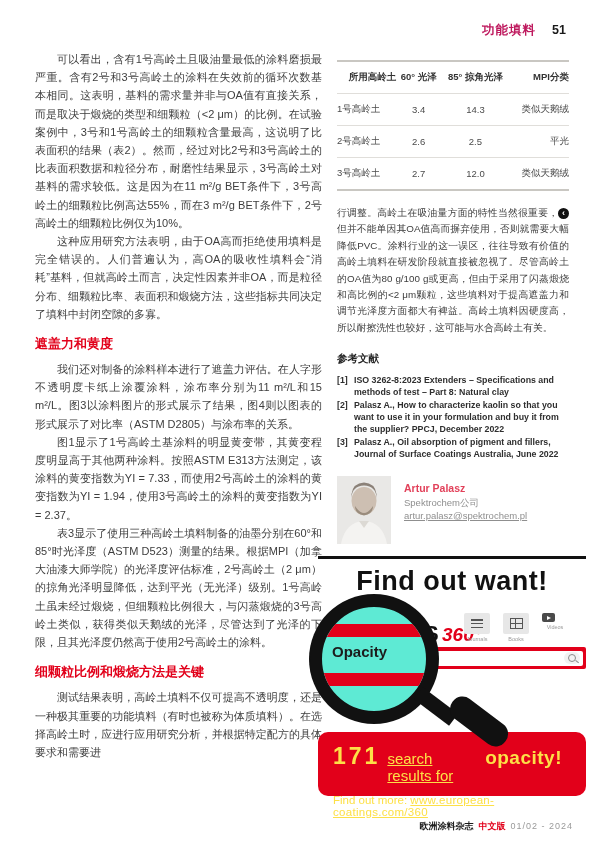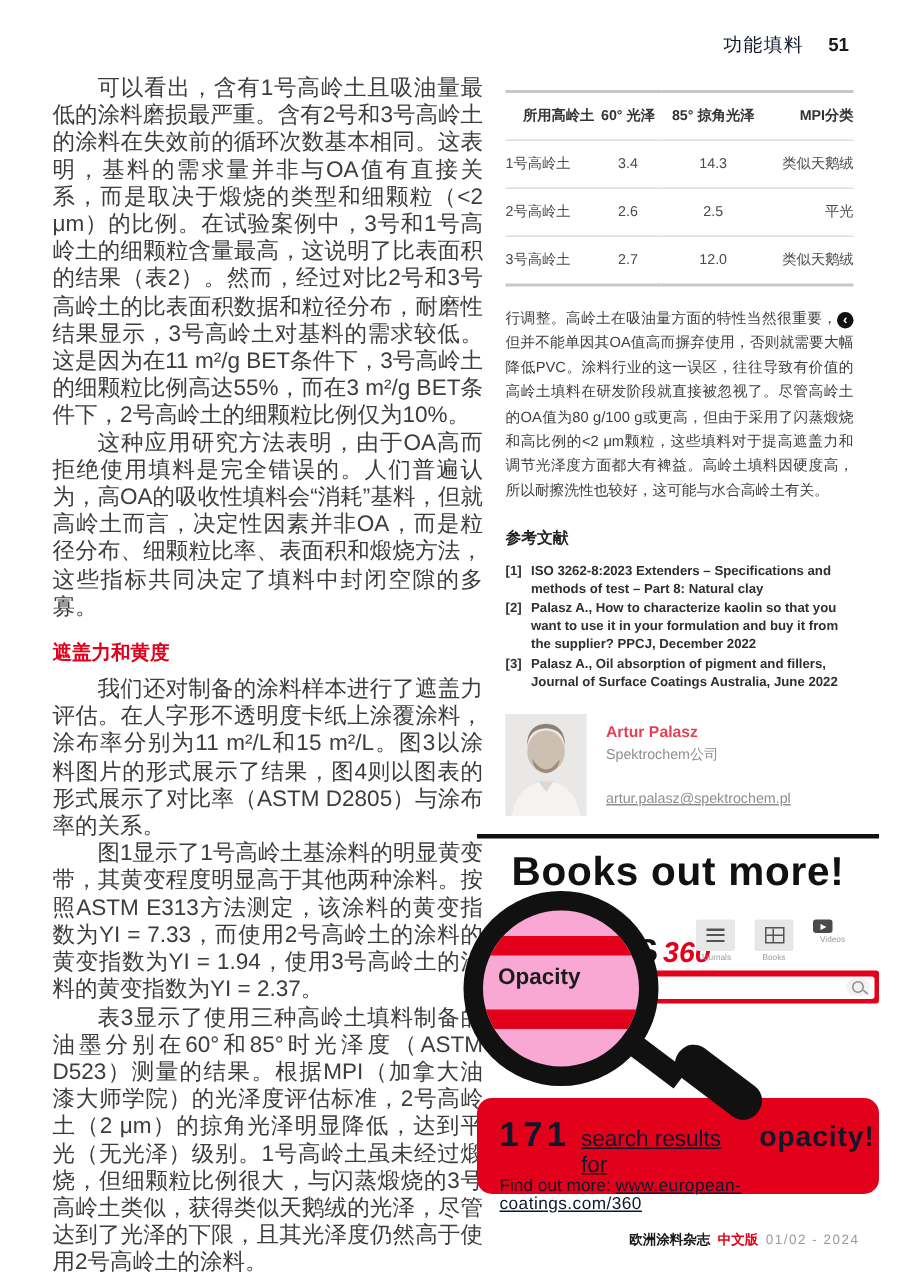--- a/index.html
+++ b/index.html
@@ -3,25 +3,25 @@
 <meta charset="utf-8">
 <style>
   html,body{margin:0;padding:0;}
   body{
     width:600px;height:849px;position:relative;background:#ffffff;
     font-family:"Liberation Sans","DejaVu Sans",sans-serif;
     -webkit-font-smoothing:antialiased;overflow:hidden;
   }
   
   .pg-header{position:absolute;top:22px;right:34px;display:flex;align-items:baseline;gap:16px;}
-  .sec-tag{color:#0f172a;font-weight:normal;font-size:12.5px;letter-spacing:1px;}
+  .sec-tag{color:#be185d;font-weight:bold;font-size:12.5px;letter-spacing:1px;}
   .pg-num{color:#1a1a1a;font-weight:bold;font-size:12.5px;}
   
   .left-col{position:absolute;left:35px;top:50px;width:287px;}
-  p.body{font-size:15px;line-height:18.2px;color:#3d3d3d;text-align:justify;margin:0;text-indent:2em;}
+  p.body{font-size:11px;line-height:18.2px;color:#3d3d3d;text-align:justify;margin:0;text-indent:2em;}
   h2.sec{color:#e2001a;font-size:13px;font-weight:bold;margin:12px 0 7px 0;}
   
   .right-col{position:absolute;left:337px;top:60px;width:232px;}
   .tbl-caption{font-size:10.5px;font-weight:bold;color:#222;margin:0 0 12px 0;}
   table.res{width:100%;border-collapse:collapse;font-size:9.5px;color:#4a4a4a;}
   table.res th{font-weight:bold;color:#333;text-align:right;padding:9px 0;border-top:2px solid #c9c7c2;border-bottom:1px solid #e0deda;}
   table.res td{padding:9px 0;border-bottom:1px solid #e0deda;}
   table.res tr:last-child td{border-bottom:2px solid #c9c7c2;}
   table.res th.c,table.res td.c{text-align:center;}
   table.res th.r,table.res td.r{text-align:right;}
@@ -30,21 +30,21 @@
     font-size:9px;line-height:10px;text-align:center;font-weight:bold;margin-top:3px;}
   .refs-head{font-size:10.5px;font-weight:bold;color:#222;margin:16px 0 9px 0;}
   .ref{display:flex;font-size:8.8px;line-height:11.6px;color:#2f2f2f;font-weight:bold;margin-bottom:2px;}
   .ref-num{width:17px;flex:none;}
   .ref-text{flex:1;}
   
   .author{display:flex;gap:13px;margin-top:16px;}
   .author-photo{width:54px;height:68px;flex:none;background:#ebebeb;}
   .author-meta{padding-top:6px;}
   .author-name{color:#e2415a;font-weight:bold;font-size:10.5px;margin-bottom:3px;}
-  .author-co{color:#8f8f8f;font-size:9.5px;margin-bottom:17px;}
+  .author-co{color:#8f8f8f;font-size:9.5px;margin-bottom:0;}
   .author-mail{color:#8f8f8f;font-size:9.5px;text-decoration:underline;}
   
   .ad{position:absolute;left:318px;top:556px;width:268px;}
   .ad-rule{height:3px;background:#111;}
   .ad-headline{text-align:center;font-size:27px;font-weight:600;color:#111;margin:7px 0 2px 0;letter-spacing:0.5px;}
   .ad-art{position:relative;height:133px;}
   .logo{position:absolute;left:12px;top:22px;white-space:nowrap;z-index:1;}
   .logo-c{display:inline-block;width:16px;height:20px;background:#e2001a;border-radius:50% 30% 30% 50%;vertical-align:-3px;}
   .logo-word{font-size:22px;font-weight:800;letter-spacing:-1px;color:#111;}
   .logo-360{font-size:19px;font-weight:800;font-style:italic;color:#e2001a;letter-spacing:0;}
@@ -57,33 +57,33 @@
   .icon-play{width:13px;height:9px;background:#4a4a4a;border-radius:2px;display:flex;align-items:center;justify-content:center;}
   .icon-play i{display:block;width:0;height:0;border-left:4px solid #fff;border-top:2.6px solid transparent;border-bottom:2.6px solid transparent;}
   .nav-label{font-size:5.5px;color:#9a9a9a;margin-top:2px;}
   .search-bar{position:absolute;left:58px;right:0;top:48px;height:22px;background:#e2001a;border-radius:2px;
     display:flex;align-items:center;padding:0 3px;z-index:0;}
   .search-field{flex:1;height:15px;background:#fff;border-radius:2px;display:flex;align-items:center;justify-content:flex-end;padding-right:3px;}
   .search-btn{width:16px;height:12px;background:#f2f2f2;border-radius:6px;display:flex;align-items:center;justify-content:center;}
   .mini-mag{width:6px;height:6px;border:1.4px solid #8a8a8a;border-radius:50%;position:relative;}
   .mini-mag::after{content:"";position:absolute;width:4px;height:1.4px;background:#8a8a8a;right:-3.5px;bottom:-1px;transform:rotate(38deg);}
   .lens{position:absolute;left:-8px;top:-4px;width:104px;height:104px;border:12px solid #111;border-radius:50%;
-    background:#f9a8d4;overflow:hidden;z-index:2;box-shadow:0 0 0 1px #111;}
+    background:#5eead4;overflow:hidden;z-index:2;box-shadow:0 0 0 1px #111;}
   .lens-stripe{position:absolute;left:0;right:0;height:13px;background:#e2001a;}
   .ls1{top:17px;}
   .ls2{top:66px;}
   .lens-word{position:absolute;left:10px;top:36px;font-size:15px;font-weight:bold;color:#1c1c1c;}
   .handle1{position:absolute;left:96px;top:100px;width:44px;height:15px;background:#111;transform:rotate(37deg);z-index:2;}
   .handle2{position:absolute;left:128px;top:110px;width:66px;height:25px;background:#111;border-radius:12px;transform:rotate(37deg);z-index:2;}
-  .ad-banner{position:relative;margin-top:0;background:#e2001a;border-radius:10px;color:#0f172a;padding:11px 3px 10px 15px;height:43px;}
+  .ad-banner{position:relative;margin-top:0;background:#e2001a;border-radius:10px;color:#fde047;padding:11px 24px 10px 15px;height:43px;}
   .banner-l1{display:flex;align-items:baseline;gap:7px;}
   .b-count{font-size:23px;font-weight:bold;letter-spacing:3px;}
   .b-mid{font-size:15px;text-decoration:underline;}
   .b-term{font-size:19px;font-weight:bold;letter-spacing:0.5px;}
-  .banner-l2{font-size:11.5px;margin-top:0;}
+  .banner-l2{font-size:11.5px;margin-top:10px;}
   .b-url{text-decoration:underline;letter-spacing:0.3px;}
   
   .pg-footer{position:absolute;top:820px;right:27px;font-size:9px;display:flex;gap:5px;align-items:baseline;}
   .f-journal{font-weight:bold;color:#1a1a1a;font-family:Liberation Mono, monospace;}
   .f-edition{font-weight:bold;color:#e2001a;}
   .f-issue{color:#9a9a9a;letter-spacing:1px;}
 </style>
 </head>
 <body>
 
@@ -170,21 +170,21 @@
     <div class="author-meta">
       <div class="author-name">Artur Palasz</div>
       <div class="author-co">Spektrochem公司</div>
       <div class="author-mail">artur.palasz@spektrochem.pl</div>
     </div>
   </div>
 </div>
 
 <div class="ad">
   <div class="ad-rule"></div>
-  <div class="ad-headline">Books out more!</div>
+  <div class="ad-headline">Find out want!</div>
 
   <div class="ad-art">
     <div class="logo">
       <span class="logo-c"></span><span class="logo-word">OATINGS</span>
       <span class="logo-360">360°</span>
     </div>
 
     <div class="nav-row">
       <div class="nav-box">
         <div class="nav-tile">

